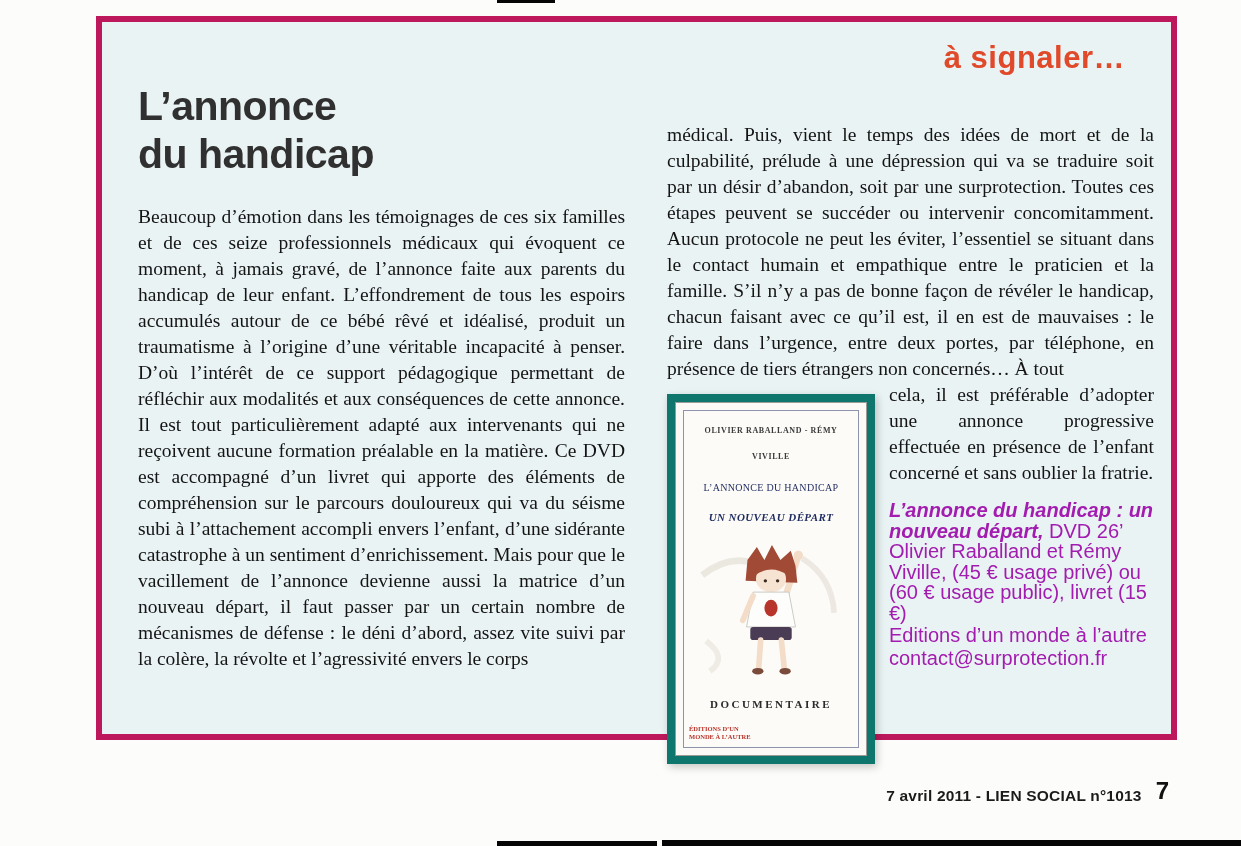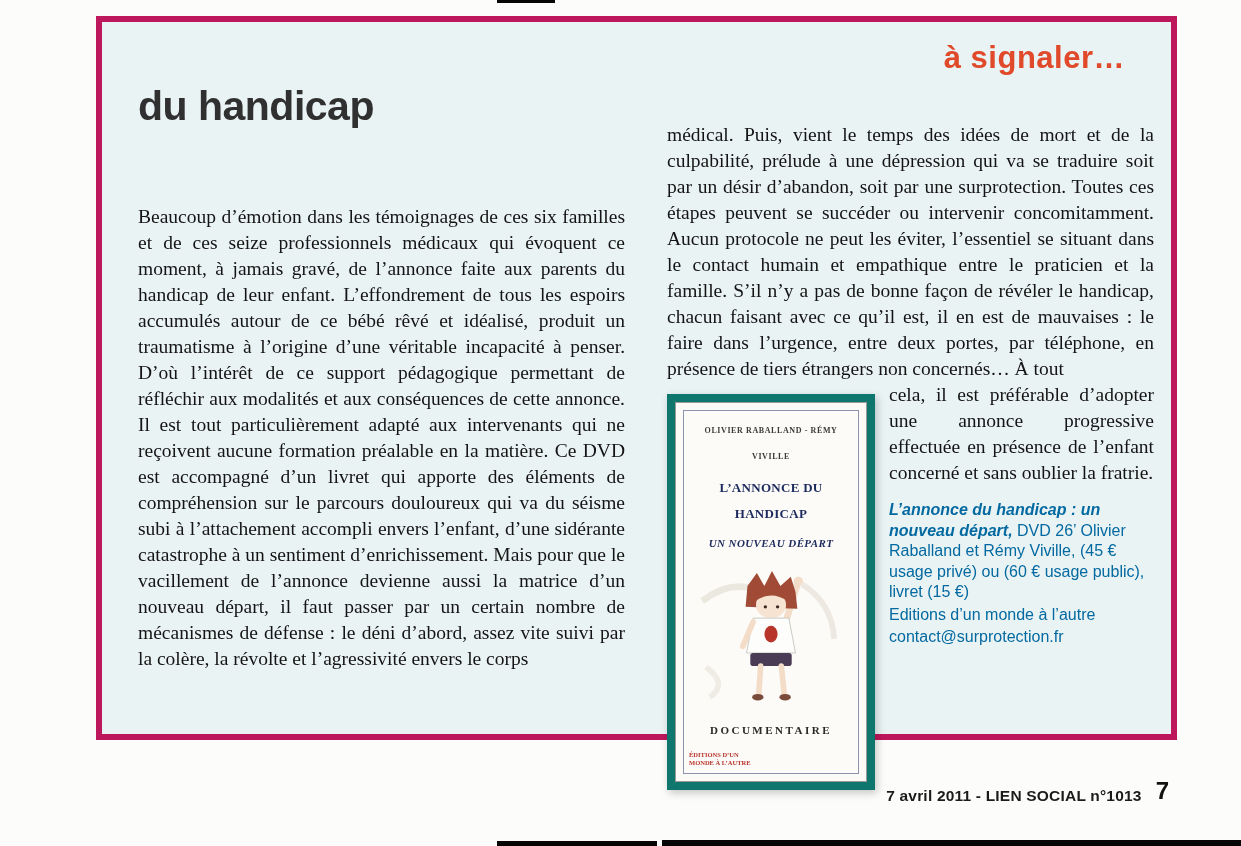--- a/index.html
+++ b/index.html
@@ -26,31 +26,31 @@
 
   
   .dvd-float{float:left;width:208px;margin:12px 14px 4px 0;
      background:#0f766e;padding:8px;box-sizing:border-box;
      box-shadow:2px 3px 8px rgba(0,0,0,.22);}
   .dvd-outer{background:#fbfaf6;border:1px solid #9a9a96;padding:7px;}
   .dvd-inner{border:1px solid #8d93ad;padding:7px 5px 6px 5px;text-align:center;
      background:#fcfbf8;}
   .dvd-authors{font-size:8px;font-weight:700;color:#3a3a3a;letter-spacing:.6px;
      text-transform:uppercase;margin-bottom:5px;}
-  .dvd-title{font-size:13px;font-weight:700;color:#1d2a5e;letter-spacing:.3px;}
+  .dvd-title{font-size:10px;font-weight:400;color:#1d2a5e;letter-spacing:.3px;}
   .dvd-subtitle{font-size:11px;font-weight:700;font-style:italic;color:#1d2a5e;
      margin:3px 0 5px 0;letter-spacing:.4px;}
   .dvd-art{height:150px;display:flex;align-items:center;justify-content:center;}
   .dvd-genre{font-size:11px;font-weight:700;color:#2a2a2a;letter-spacing:2.5px;
      margin-top:6px;}
   .dvd-pub{margin-top:8px;width:62px;font-size:6.5px;line-height:8px;font-weight:700;
      color:#b8342a;text-align:left;text-transform:uppercase;}
 
   .caption{margin-top:14px;font-family:"Liberation Sans",sans-serif;
-     font-size:16px;line-height:20.5px;color:#0369a1;text-align:left;}
+     font-size:20px;line-height:20.5px;color:#a21caf;text-align:left;}
   .caption .lead{font-weight:700;font-style:italic;}
   .caption .cap-line{margin-top:2px;}
 
   .footer{position:absolute;top:777px;right:72px;display:flex;align-items:flex-end;}
   .footer-text{font-size:15.5px;font-weight:700;color:#1b1b1b;letter-spacing:.2px;}
   .footer-page{font-size:24px;font-weight:700;color:#111;margin-left:14px;}
 
   
   .artifact{position:absolute;background:#050505;}
   .art-top{left:497px;top:0;width:58px;height:3px;}
@@ -60,20 +60,21 @@
 </head>
 <body>
 
 <div class="page">
 
   <div class="frame">
 
     <div class="section-label">à signaler…</div>
 
     <div class="article-title">
+      <div>L’annonce</div>
       <div>du handicap</div>
     </div>
 
     <div class="col col-left">
       <p>Beaucoup d’émotion dans les témoignages de ces six familles et de ces seize professionnels médicaux qui évoquent ce moment, à jamais gravé, de l’annonce faite aux parents du handicap de leur enfant. L’effondrement de tous les espoirs accumulés autour de ce bébé rêvé et idéalisé, produit un traumatisme à l’origine d’une véritable incapacité à penser. D’où l’intérêt de ce support pédagogique permettant de réfléchir aux modalités et aux conséquences de cette annonce. Il est tout particulièrement adapté aux intervenants qui ne reçoivent aucune formation préalable en la matière. Ce DVD est accompagné d’un livret qui apporte des éléments de compréhension sur le parcours douloureux qui va du séisme subi à l’attachement accompli envers l’enfant, d’une sidérante catastrophe à un sentiment d’enrichissement. Mais pour que le vacillement de l’annonce devienne aussi la matrice d’un nouveau départ, il faut passer par un certain nombre de mécanismes de défense : le déni d’abord, assez vite suivi par la colère, la révolte et l’agressivité envers le corps</p>
     </div>
 
     <div class="col col-right">
       <p>médical. Puis, vient le temps des idées de mort et de la culpabilité, prélude à une dépression qui va se traduire soit par un désir d’abandon, soit par une surprotection. Toutes ces étapes peuvent se succéder ou intervenir concomitamment. Aucun protocole ne peut les éviter, l’essentiel se situant dans le contact humain et empathique entre le praticien et la famille. S’il n’y a pas de bonne façon de révéler le handicap, chacun faisant avec ce qu’il est, il en est de mauvaises : le faire dans l’urgence, entre deux portes, par téléphone, en présence de tiers étrangers non concernés… À tout</p>
 

